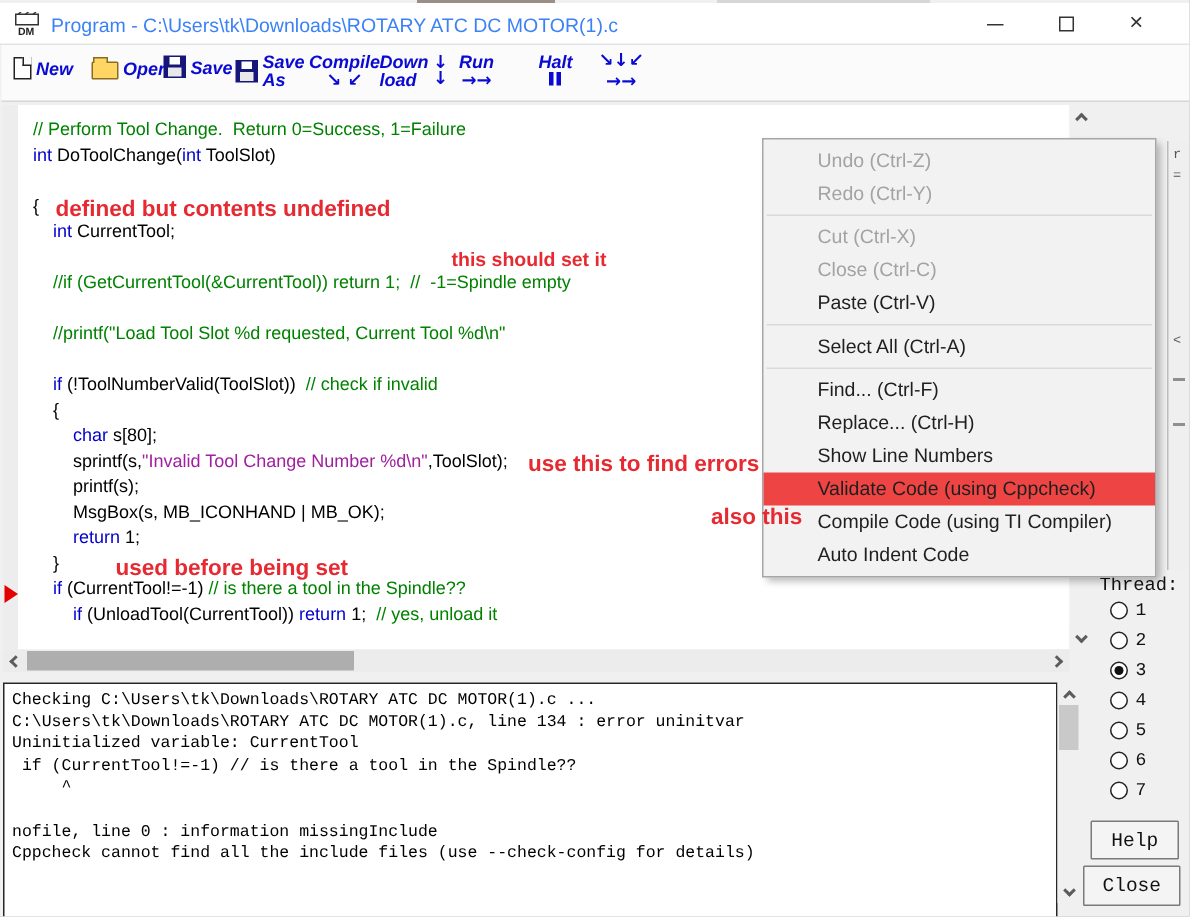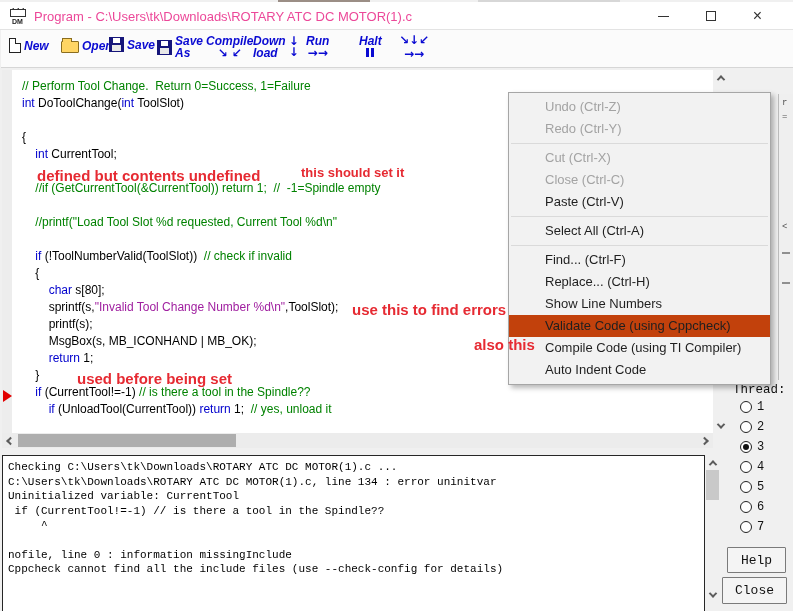--- a/index.html
+++ b/index.html
@@ -6,21 +6,21 @@
   body { font-family:"Liberation Sans", sans-serif; background:#dcdcdc; }
   #screen { position:relative; width:793px; height:611px; background:#f0f0f0; overflow:hidden; outline:1px solid #a8a8a8; }
 
   
   .frag-top1 { position:absolute; left:278px; top:0; width:92px; height:3px; background:#9b8e86; }
   .frag-top2 { position:absolute; left:478px; top:0; width:142px; height:3px; background:#d7d7d7; }
 
   
   #titlebar { position:absolute; left:0; top:2px; width:100%; height:28px; background:#ffffff; border-bottom:1px solid #e3e3e3; }
   #app-icon { position:absolute; left:9px; top:6px; width:18px; height:17px; }
-  #window-title { position:absolute; left:34px; top:7px; font-size:13px; color:#ec4899; white-space:nowrap; }
+  #window-title { position:absolute; left:34px; top:7px; font-size:13px; color:#3b82f6; white-space:nowrap; }
   .winbtn { position:absolute; top:0; width:47px; height:28px; display:flex; align-items:center; justify-content:center; }
   #min-btn { left:640px; } #max-btn { left:687px; } #close-btn { left:734px; }
   .min-glyph { width:11px; height:1px; background:#333; }
   .max-glyph { width:10px; height:10px; border:1px solid #333; background:#fff; }
   .close-glyph { font-size:16px; color:#333; line-height:16px; }
 
   
   #toolbar { position:absolute; left:1px; top:30px; width:100%; height:38px; background:#fbfbfb; border-bottom:1px solid #d6d6d6;font-style:italic; }
   .tbtn { position:absolute; display:flex; align-items:center; gap:3px; color:#0a0ad2; font-weight:bold; font-size:12px; }
   .tbtn .glyphs { font-family:"DejaVu Sans", sans-serif; font-weight:bold; color:#0a0ad2; }
@@ -60,21 +60,21 @@
   #ed-vsb { left:713px; top:70px; width:15px; height:363px; }
   #ed-hsb { left:2px; top:433px; width:711px; height:15px; background:#ececec; }
   #ed-hsb-thumb { position:absolute; left:16px; top:1px; width:218px; height:13px; background:#aeaeae; }
   #con-vsb { left:705px; top:455px; width:15px; height:147px; }
   #con-vsb-thumb { position:absolute; left:1px; top:15px; width:13px; height:30px; background:#c9c9c9; }
 
   
   #context-menu { position:absolute; left:508px; top:92px; width:263px; background:#f2f2f2; border:1px solid #a6a6a6; box-shadow:3px 3px 5px rgba(0,0,0,0.28); z-index:20; padding:3px 0; }
   .menu-item { height:22px; line-height:22px; padding-left:36px; font-size:13px; color:#1f1f1f; white-space:nowrap; }
   .menu-item.disabled { color:#a3a3a3; }
-  .menu-item.highlighted { background:#c2410c; }
+  .menu-item.highlighted { background:#ef4444; }
   .menu-sep { height:1px; background:#dadada; margin:3px 2px; }
 
   
   #right-strip { position:absolute; left:778px; top:94px; width:15px; height:286px; background:#efefef; border-left:1px solid #bdbdbd; z-index:10; font-family:"Liberation Mono",monospace; font-size:9px; color:#555; }
   #right-strip span { position:absolute; left:3px; }
   .strip-mark { position:absolute; left:3px; width:8px; height:2px; background:#8f8f8f; }
 
   
   #thread-label { position:absolute; left:733px; top:383px; font-family:"Liberation Mono","DejaVu Sans Mono",monospace; font-size:12.5px; color:#111; }
   #thread-options { position:absolute; left:740px; top:397px; }
@@ -195,21 +195,21 @@
   <div class="sb" id="ed-hsb">
     <div class="sb-arrow" style="left:0;top:0;width:14px;height:15px;background:#ececec;">
         <span class="chev left"></span>
       </div>
     <div id="ed-hsb-thumb"></div>
     <div class="sb-arrow" style="left:697px;top:0;width:14px;height:15px;background:#ececec;">
         <span class="chev right"></span>
       </div>
   </div>
 
-  <div class="annot" style="left:37px; top:131px;margin-top:36px;">defined but contents undefined</div>
+  <div class="annot" style="left:37px; top:131px;">defined but contents undefined</div>
   <div class="annot" style="left:301px; top:165px; font-size:13px;text-align:right;">this should set it</div>
   <div class="annot" style="left:352px; top:301px;">use this to find errors</div>
   <div class="annot" style="left:474px; top:336px;">also this</div>
   <div class="annot" style="left:77px; top:370px;">used before being set</div>
 
   <div id="context-menu">
     <div id="menu-items">
         <div class="menu-item disabled">Undo (Ctrl-Z)</div>
         <div class="menu-item disabled">Redo (Ctrl-Y)</div>
         <div class="menu-sep"></div>

